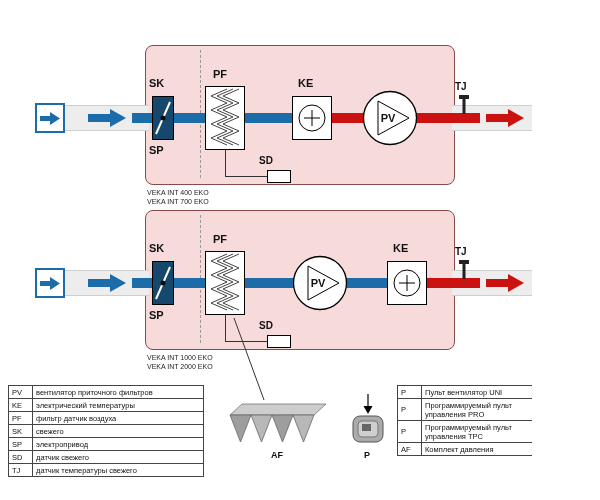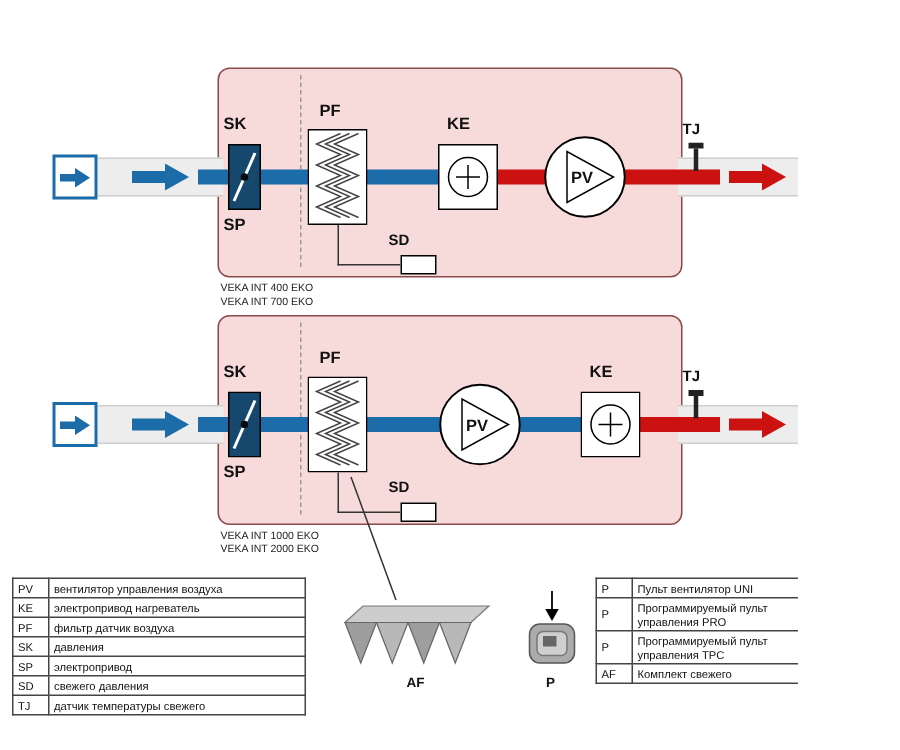--- a/index.html
+++ b/index.html
@@ -182,41 +182,41 @@
   </div>
 
   <svg class="abs" style="left:230px; top:316px;" width="40" height="88">
     <line x1="4" y1="2" x2="34" y2="84" stroke="#333" stroke-width="1"></line>
   </svg>
 
   <table class="legend-table" style="left:8px; top:385px; width:196px;">
     <tbody>
         <tr>
           <td class="abbr">PV</td>
-          <td class="desc">вентилятор управления воздуха</td>
+          <td class="desc">вентилятор приточного фильтров</td>
         </tr>
     <tr>
           <td class="abbr">KE</td>
-          <td class="desc">электропривод нагреватель</td>
+          <td class="desc">электрический температуры</td>
         </tr>
     <tr>
           <td class="abbr">PF</td>
           <td class="desc">фильтр датчик воздуха</td>
         </tr>
     <tr>
           <td class="abbr">SK</td>
-          <td class="desc">давления</td>
+          <td class="desc">свежего</td>
         </tr>
     <tr>
           <td class="abbr">SP</td>
           <td class="desc">электропривод</td>
         </tr>
     <tr>
           <td class="abbr">SD</td>
-          <td class="desc">свежего давления</td>
+          <td class="desc">датчик свежего</td>
         </tr>
     <tr>
           <td class="abbr">TJ</td>
           <td class="desc">датчик температуры свежего</td>
         </tr>
   </tbody>
     </table>
 
   <svg class="abs" style="left:228px; top:402px;" width="100" height="46">
     <polygon points="14,2 98,2 86,13 2,13" fill="#cdcdcd" stroke="#777" stroke-width="0.8"></polygon>
@@ -247,18 +247,18 @@
           <td class="desc">Программируемый пульт
 управления PRO</td>
         </tr>
     <tr>
           <td class="abbr">P</td>
           <td class="desc">Программируемый пульт
 управления TPC</td>
         </tr>
     <tr>
           <td class="abbr">AF</td>
-          <td class="desc">Комплект свежего</td>
+          <td class="desc">Комплект давления</td>
         </tr>
   </tbody>
     </table>
 
 </div>
 
 </body></html>

